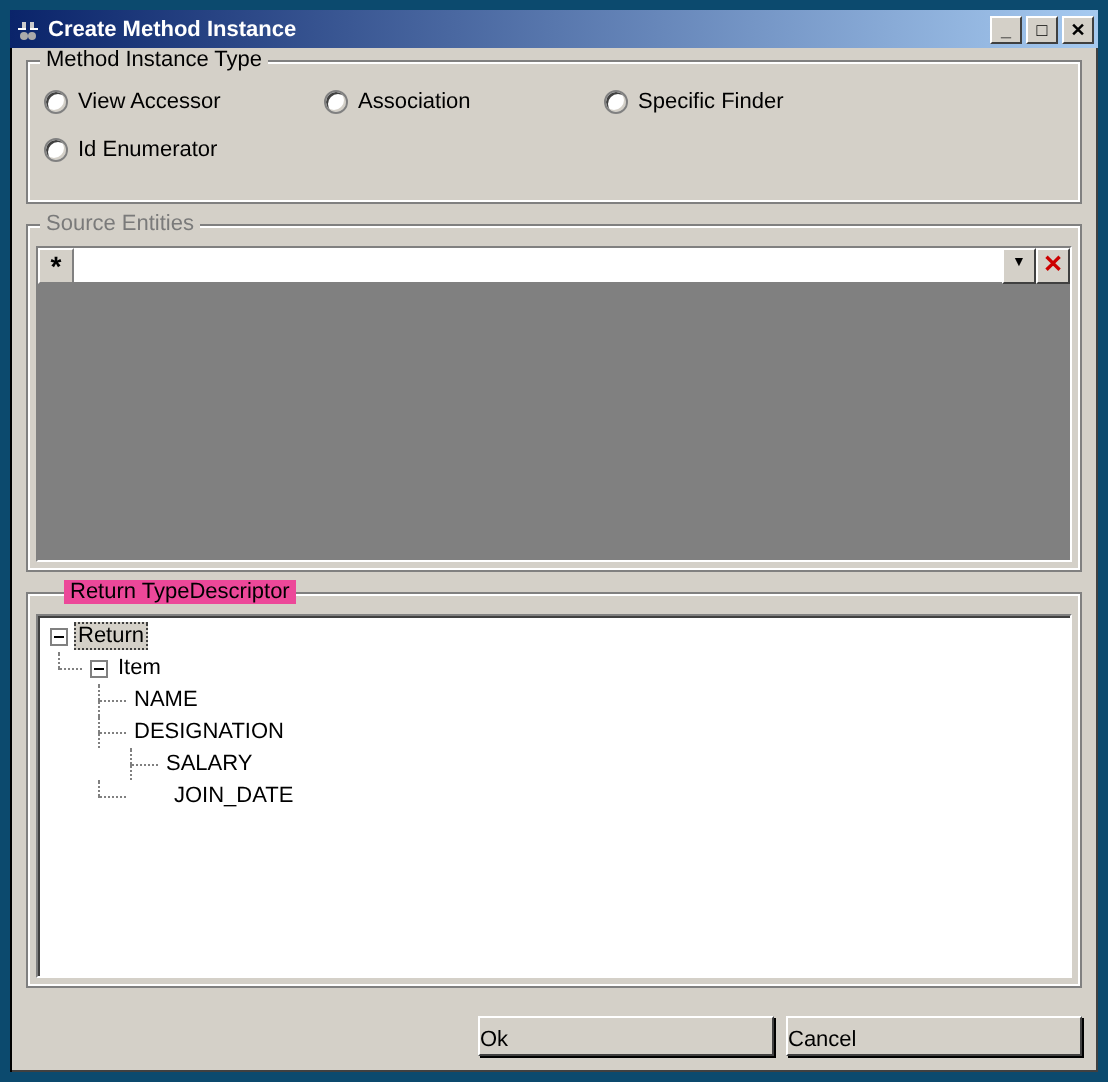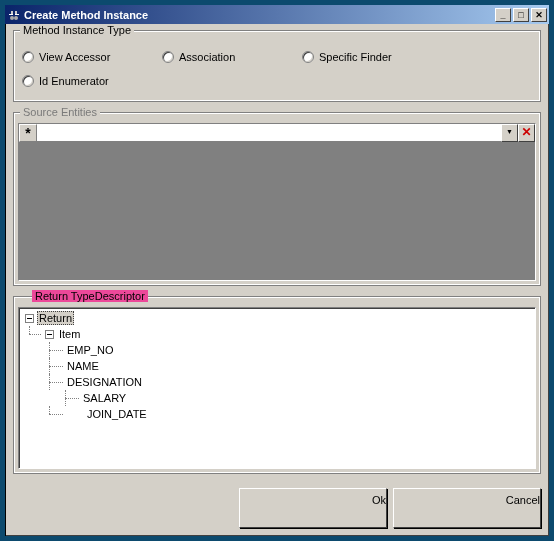--- a/index.html
+++ b/index.html
@@ -76,21 +76,20 @@
   padding: 0 3px;
   color: #000;
 }
 .radio-row {
   display: flex;
   gap: 0;
 }
 .radio-cell {
   width: 140px;
   display: flex;
-  align-items: center;
   height: 24px;
 }
 .radio {
   width: 12px;
   height: 12px;
   border-radius: 50%;
   border: 1px solid #808080;
   background: #fff;
   box-shadow: inset 1px 1px 0 #404040, inset -1px -1px 0 #d4d0c8;
   margin-right: 5px;
@@ -256,29 +255,29 @@
   padding: 0 1px;
 }
 .button-row {
   display: flex;
   justify-content: flex-end;
   gap: 6px;
   padding: 8px 8px 8px 8px;
 }
 .btn {
   width: 148px;
-  height: 40px;
+  height: 20px;
   background: #d4d0c8;
   border-top: 1px solid #fff;
   border-left: 1px solid #fff;
   border-right: 1px solid #404040;
   border-bottom: 1px solid #404040;
   box-shadow: 1px 1px 0 #000;
   cursor: pointer;
-  text-align: right;
+  text-align: left;
   line-height: 22px;
 }
 </style>
 </head>
 <body>
 
 <div class="window">
   <div class="titlebar">
     <span class="titlebar-icon">
       <svg width="12" height="12" viewBox="0 0 12 12">
@@ -348,27 +347,20 @@
         <div class="tree-row" style="padding-left:4px;">
           <div class="tree-line" style="width:20px;height:16px;">
             <div class="tree-guide" style="left:4px;top:0;height:8px;border-left-width:1px;"></div>
             <div class="tree-guide" style="left:4px;top:8px;width:12px;border-top-width:1px;"></div>
           </div>
           <div class="expander"></div>
           <span class="tree-label">Item</span>
         </div>
 
         <div id="tree-fields">
-            <div class="tree-row" style="padding-left: 4px;">
-              <div class="tree-line" style="width:40px;height:16px;">
-                <div class="tree-guide" style="left:24px;top:0;height:16px;border-left-width:1px;"></div>
-                <div class="tree-guide" style="left:24px;top:8px;width:14px;border-top-width:1px;"></div>
-              </div>
-              <span class="tree-label">EMP_NO</span>
-            </div>
             <div class="tree-row" style="padding-left: 4px;">
               <div class="tree-line" style="width:40px;height:16px;">
                 <div class="tree-guide" style="left:24px;top:0;height:16px;border-left-width:1px;"></div>
                 <div class="tree-guide" style="left:24px;top:8px;width:14px;border-top-width:1px;"></div>
               </div>
               <span class="tree-label">NAME</span>
             </div>
             <div class="tree-row" style="padding-left: 4px;">
               <div class="tree-line" style="width:40px;height:16px;">
                 <div class="tree-guide" style="left:24px;top:0;height:16px;border-left-width:1px;"></div>

